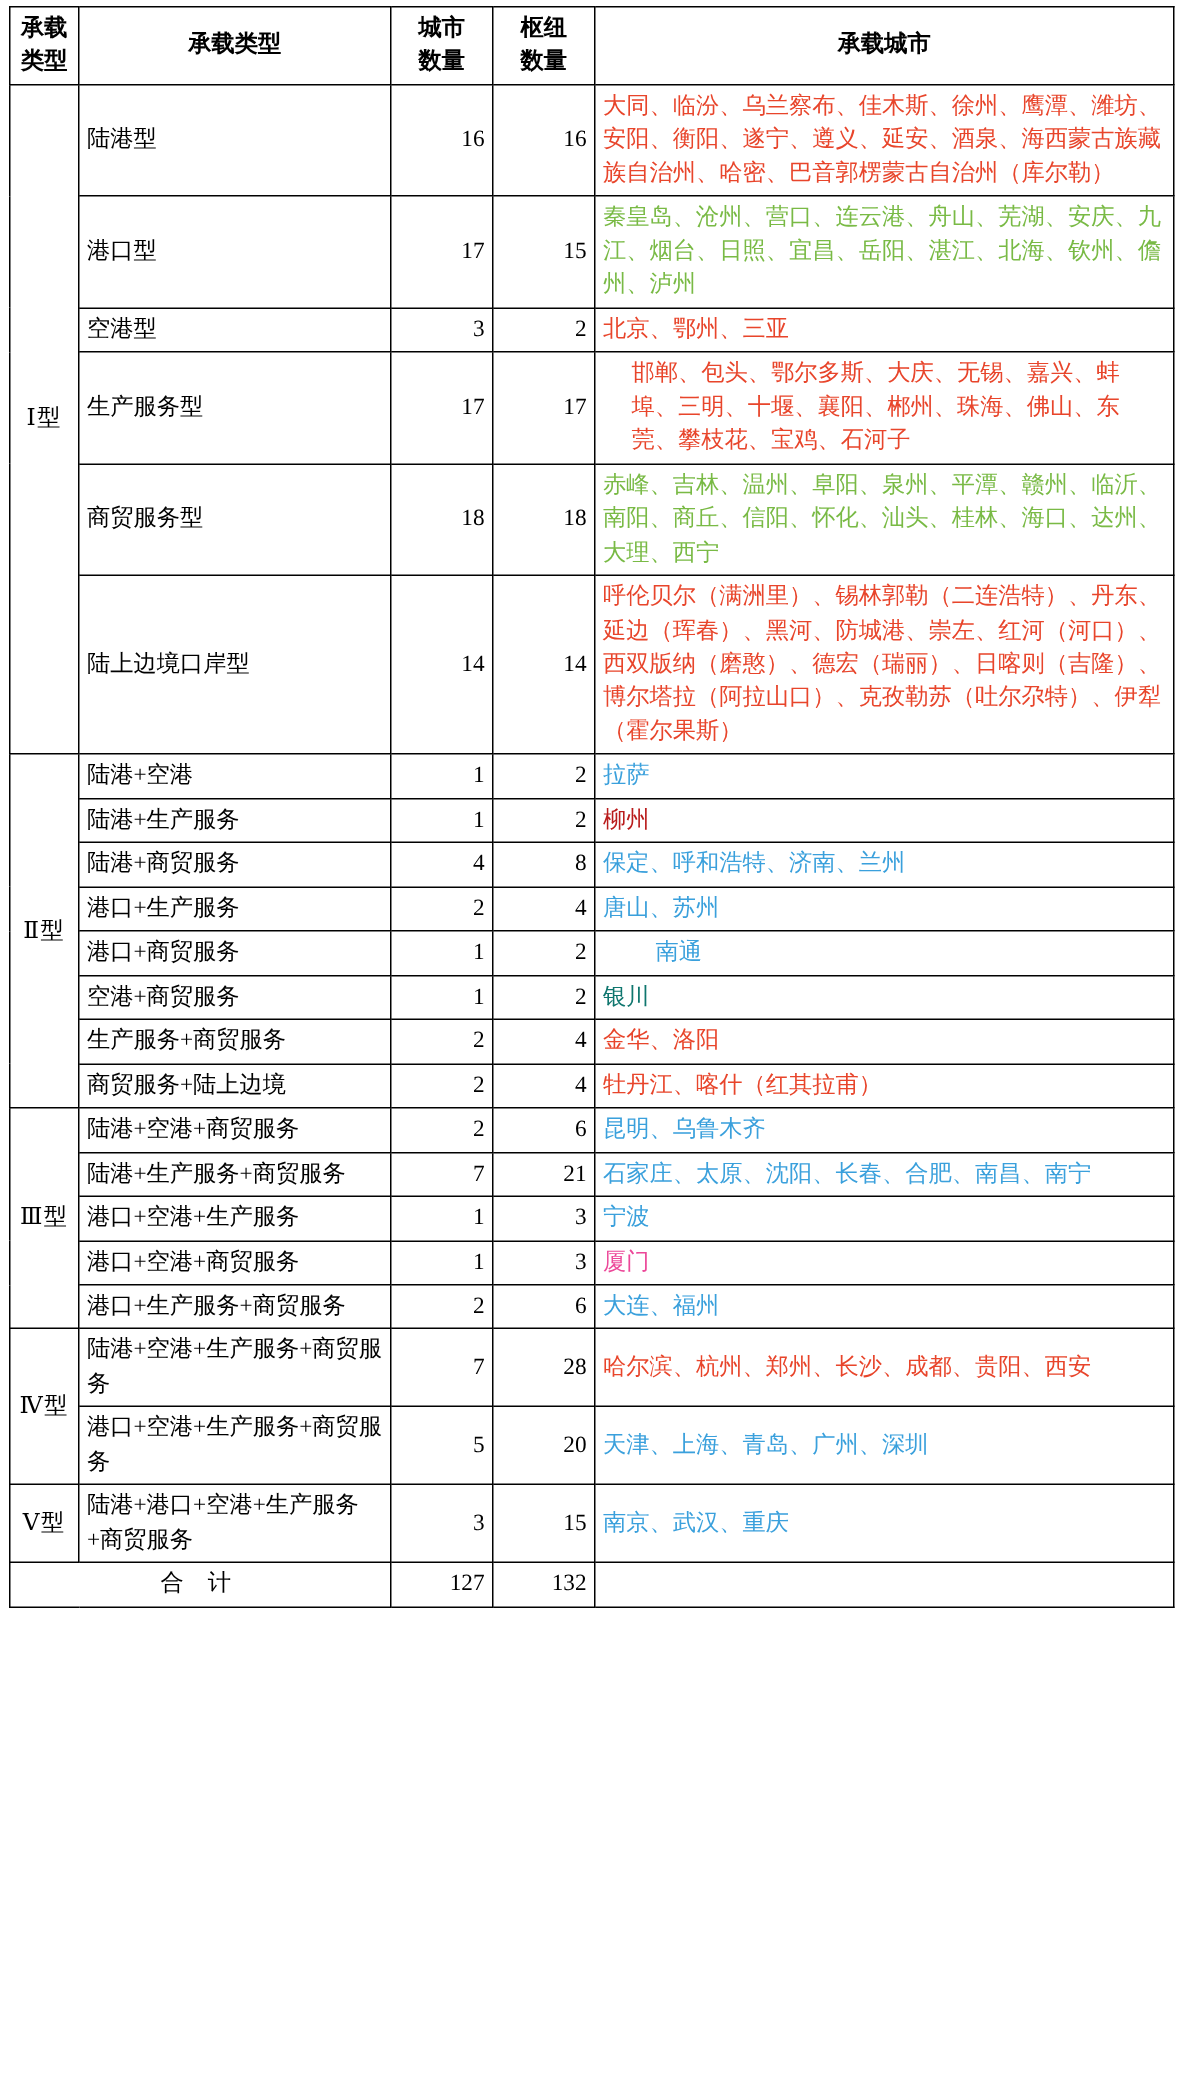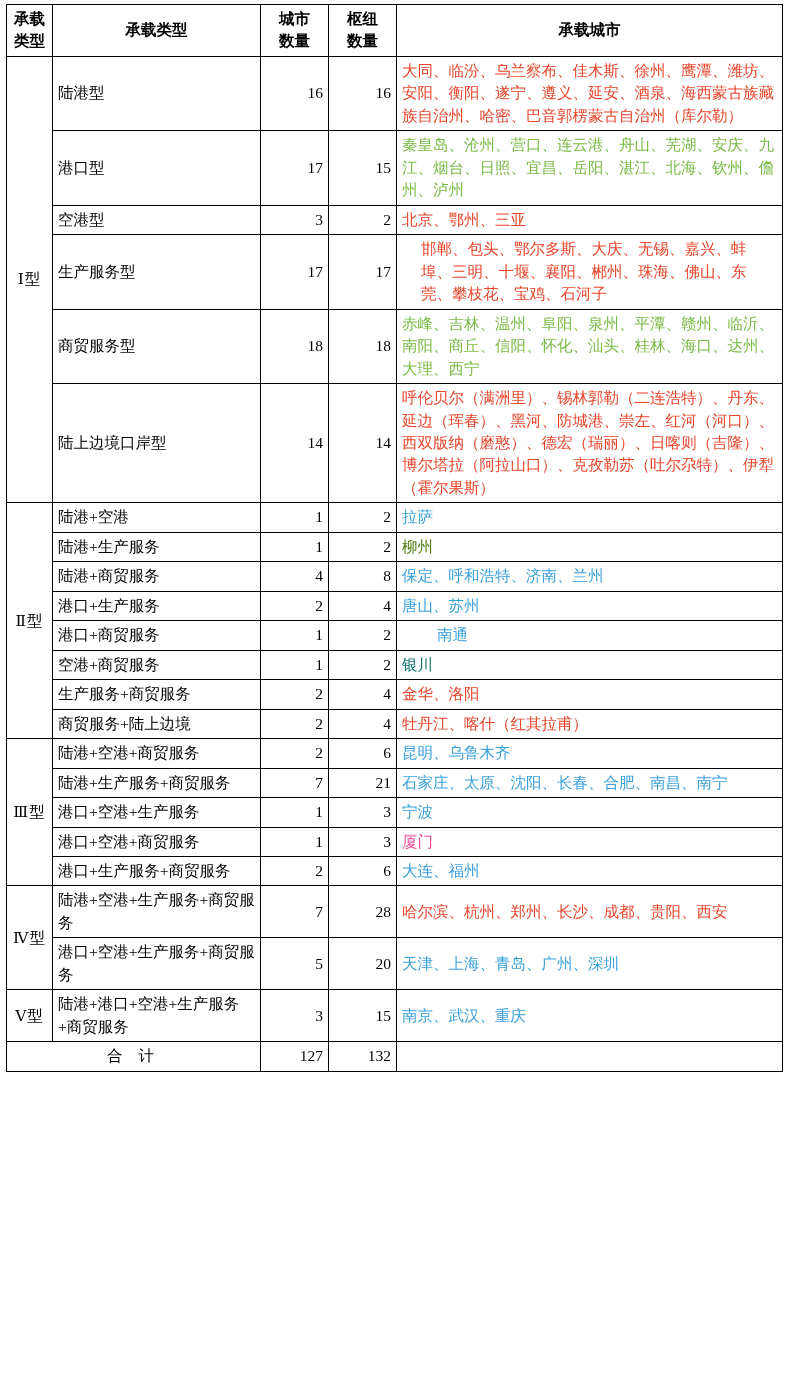--- a/index.html
+++ b/index.html
@@ -131,21 +131,21 @@
           <td class="type-cell" rowspan="8">Ⅱ型</td>
           <td class="name-cell">陆港+空港</td>
           <td class="num-cell">1</td>
           <td class="num-cell">2</td>
           <td class="list-cell citylist" style="color: rgb(58, 160, 220); margin-left: 27px;">拉萨</td>
         </tr>
         <tr>
           <td class="name-cell">陆港+生产服务</td>
           <td class="num-cell">1</td>
           <td class="num-cell">2</td>
-          <td class="list-cell citylist" style="color: #4d7c0f;">柳州</td>
+          <td class="list-cell citylist" style="color: #b91c1c;">柳州</td>
         </tr>
         <tr>
           <td class="name-cell">陆港+商贸服务</td>
           <td class="num-cell">4</td>
           <td class="num-cell">8</td>
           <td class="list-cell citylist" style="color: rgb(58, 160, 220);">保定、呼和浩特、济南、兰州</td>
         </tr>
         <tr>
           <td class="name-cell">港口+生产服务</td>
           <td class="num-cell">2</td>

